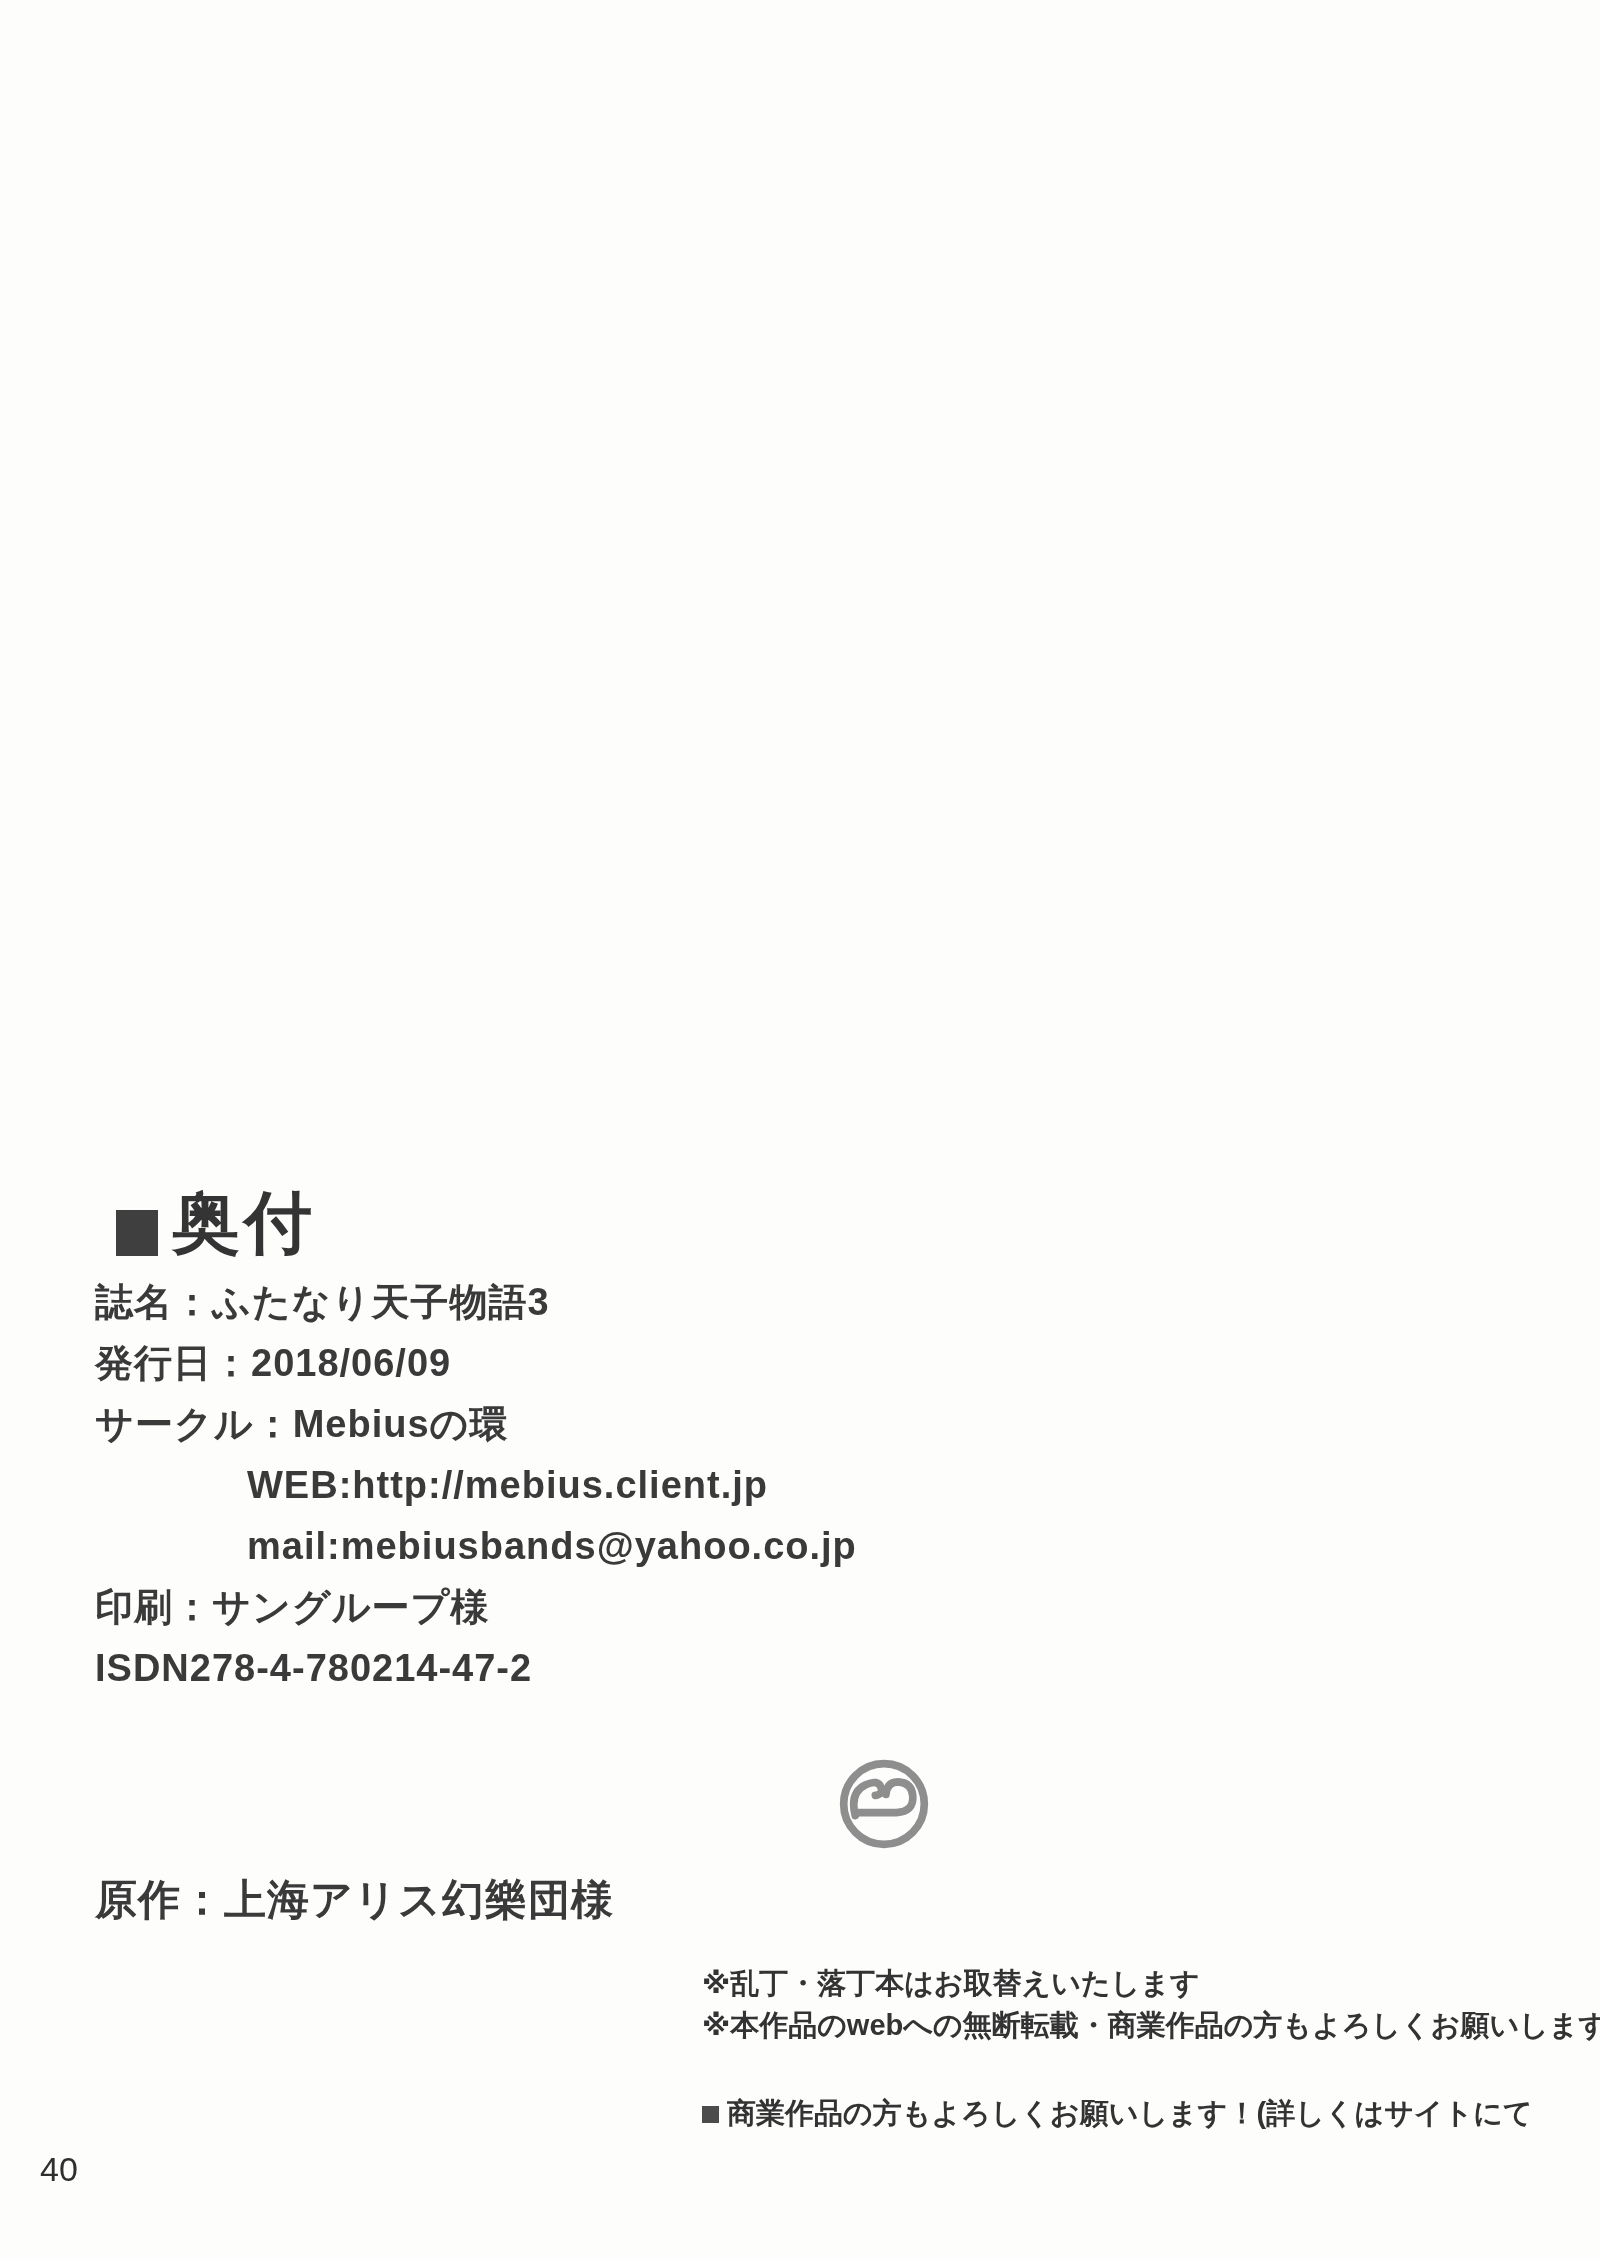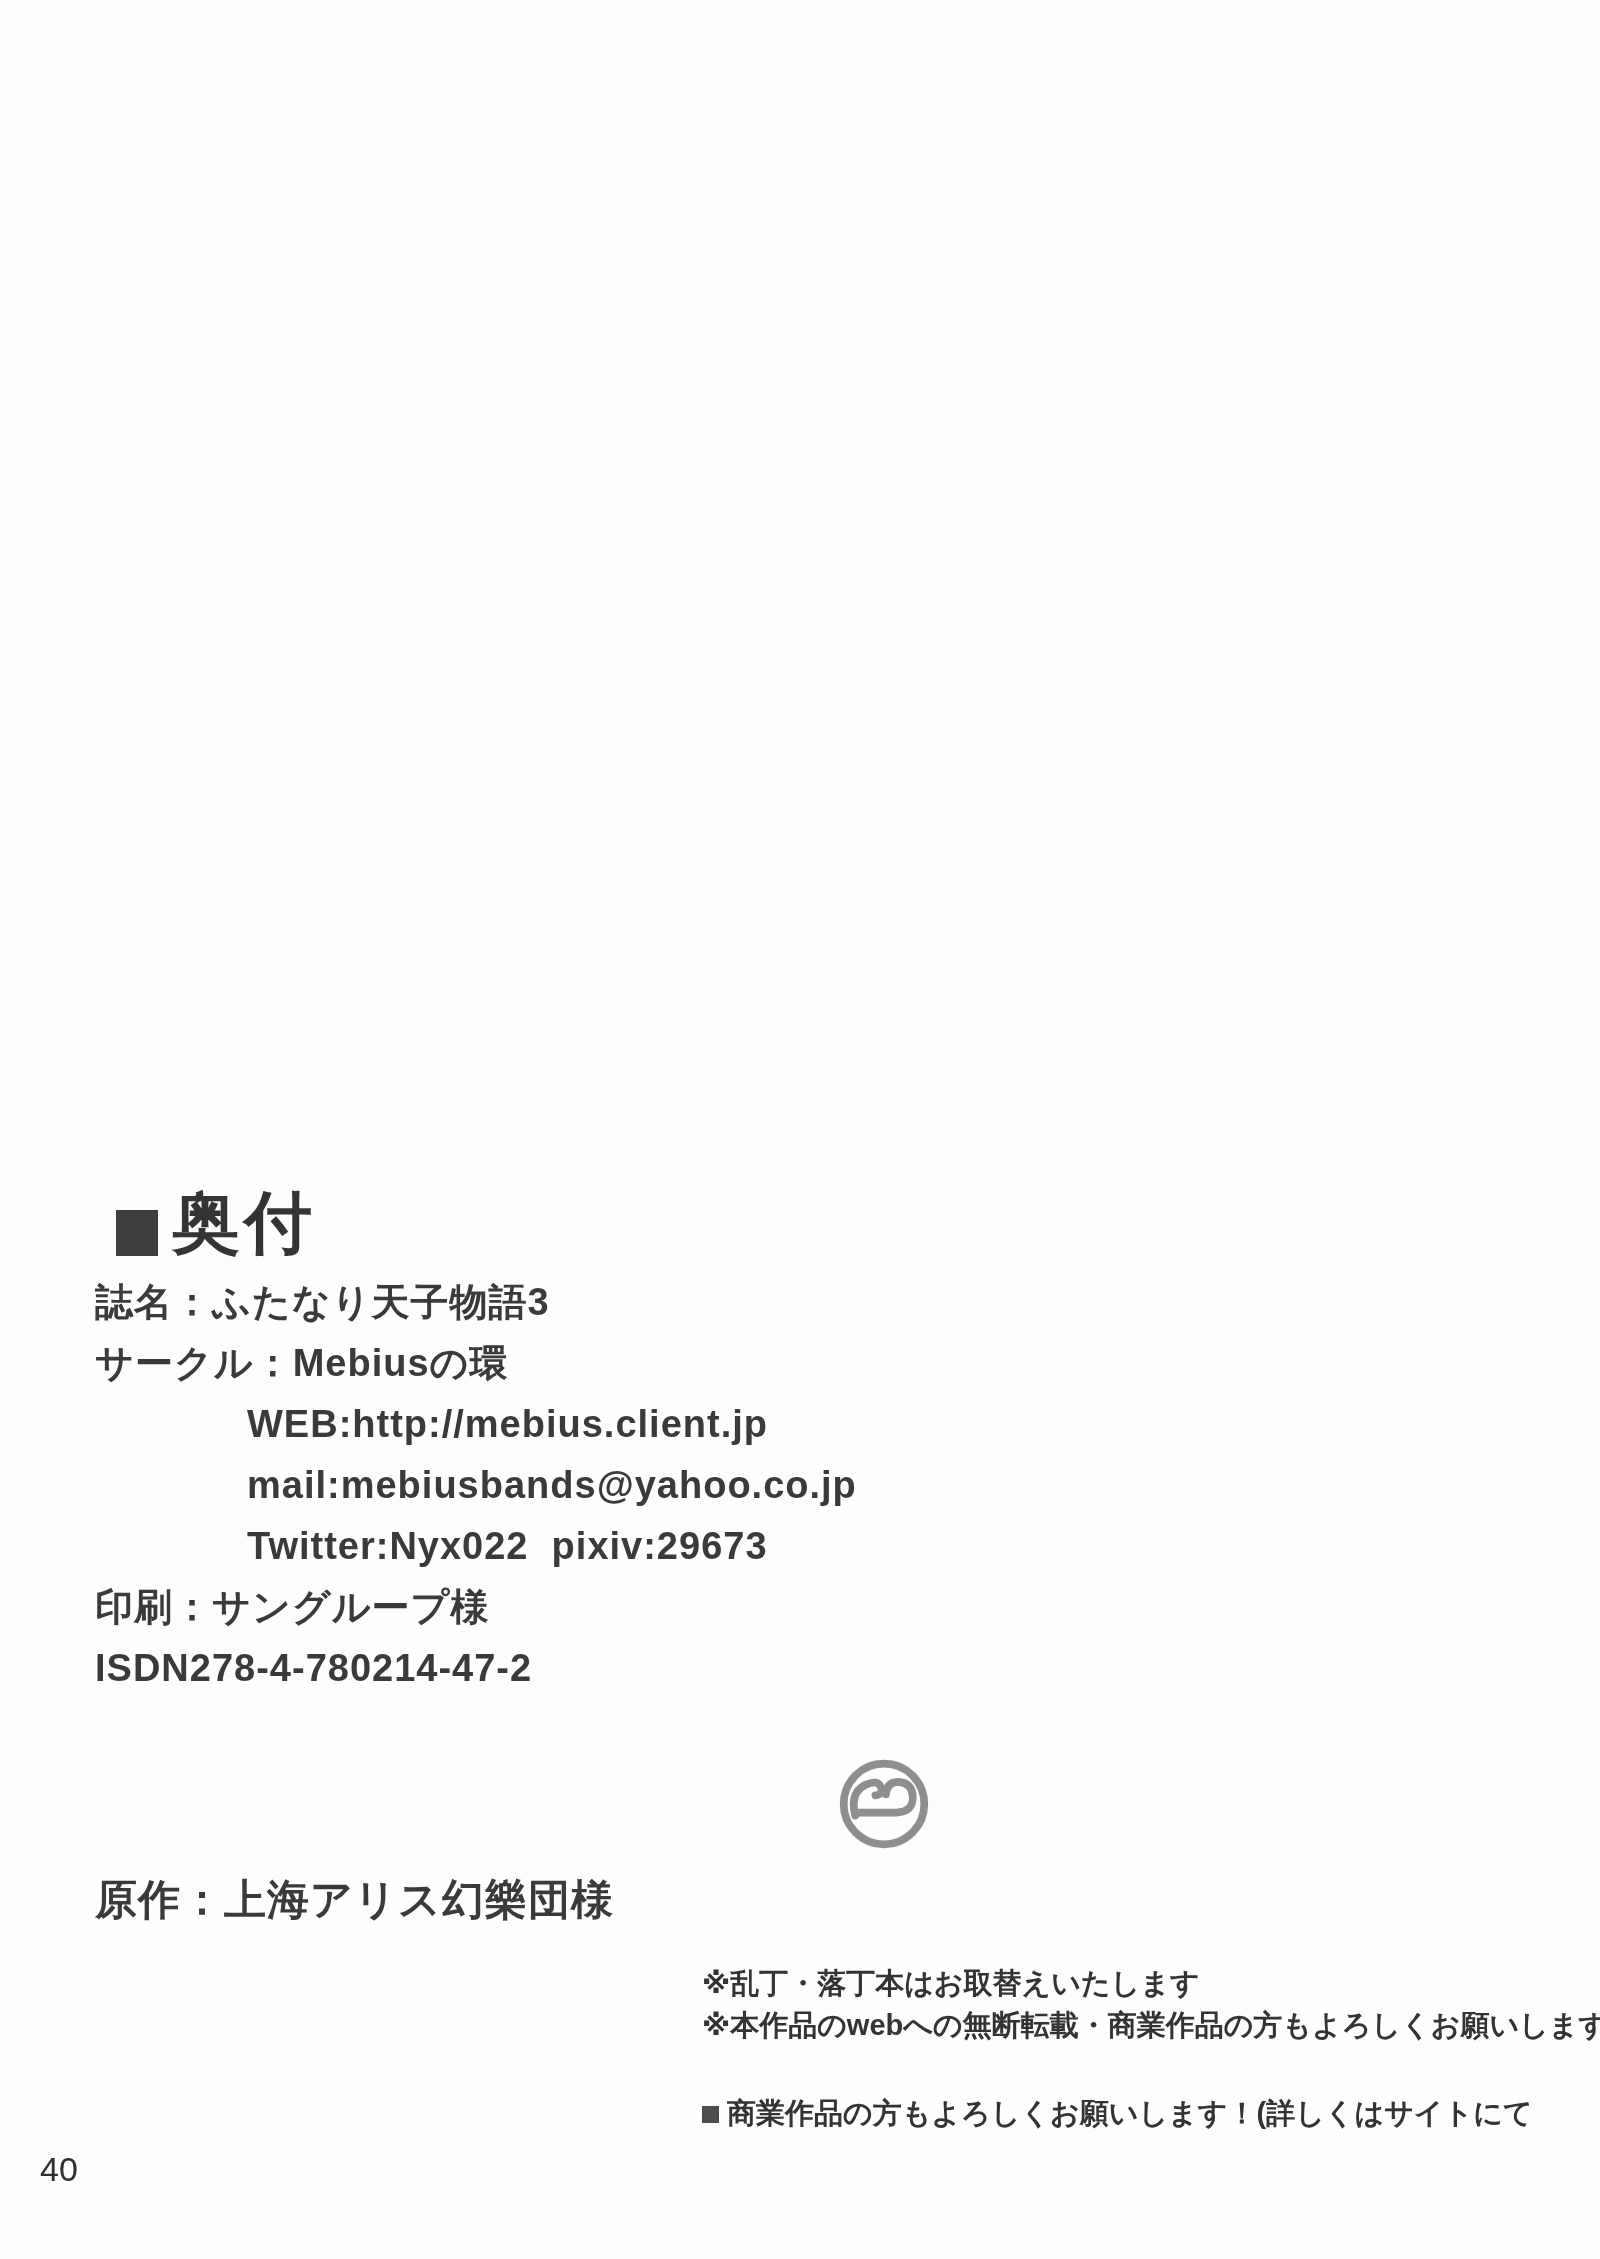--- a/index.html
+++ b/index.html
@@ -83,24 +83,24 @@
 
 <div class="page">
 
   <div class="title-row">
     <div class="title-square"></div>
     <div class="title-text">奥付</div>
   </div>
 
   <div class="info-block">
     <div class="info-line">誌名：ふたなり天子物語3</div>
+    <div class="info-line">発行日：2018/06/09</div>
     <div class="info-line">サークル：Mebiusの環</div>
     <div class="info-line indent">WEB:http://mebius.client.jp</div>
     <div class="info-line indent">mail:mebiusbands@yahoo.co.jp</div>
-    <div class="info-line indent">Twitter:Nyx022  pixiv:29673</div>
     <div class="info-line">印刷：サングループ様</div>
     <div class="info-line">ISDN278-4-780214-47-2</div>
   </div>
 
   <div class="original-work">原作：上海アリス幻樂団様</div>
 
   <div class="sun-logo">
     <svg class="sun-logo-mark" viewBox="0 0 100 100" xmlns="http://www.w3.org/2000/svg">
       <circle cx="50" cy="50" r="42" fill="none" stroke="#8e8e8e" stroke-width="8"></circle>
       <path d="M20 62 Q14 38 31 30 Q44 24 47 33 Q49 40 41 41" fill="none" stroke="#8e8e8e" stroke-width="8" stroke-linecap="round"></path>

